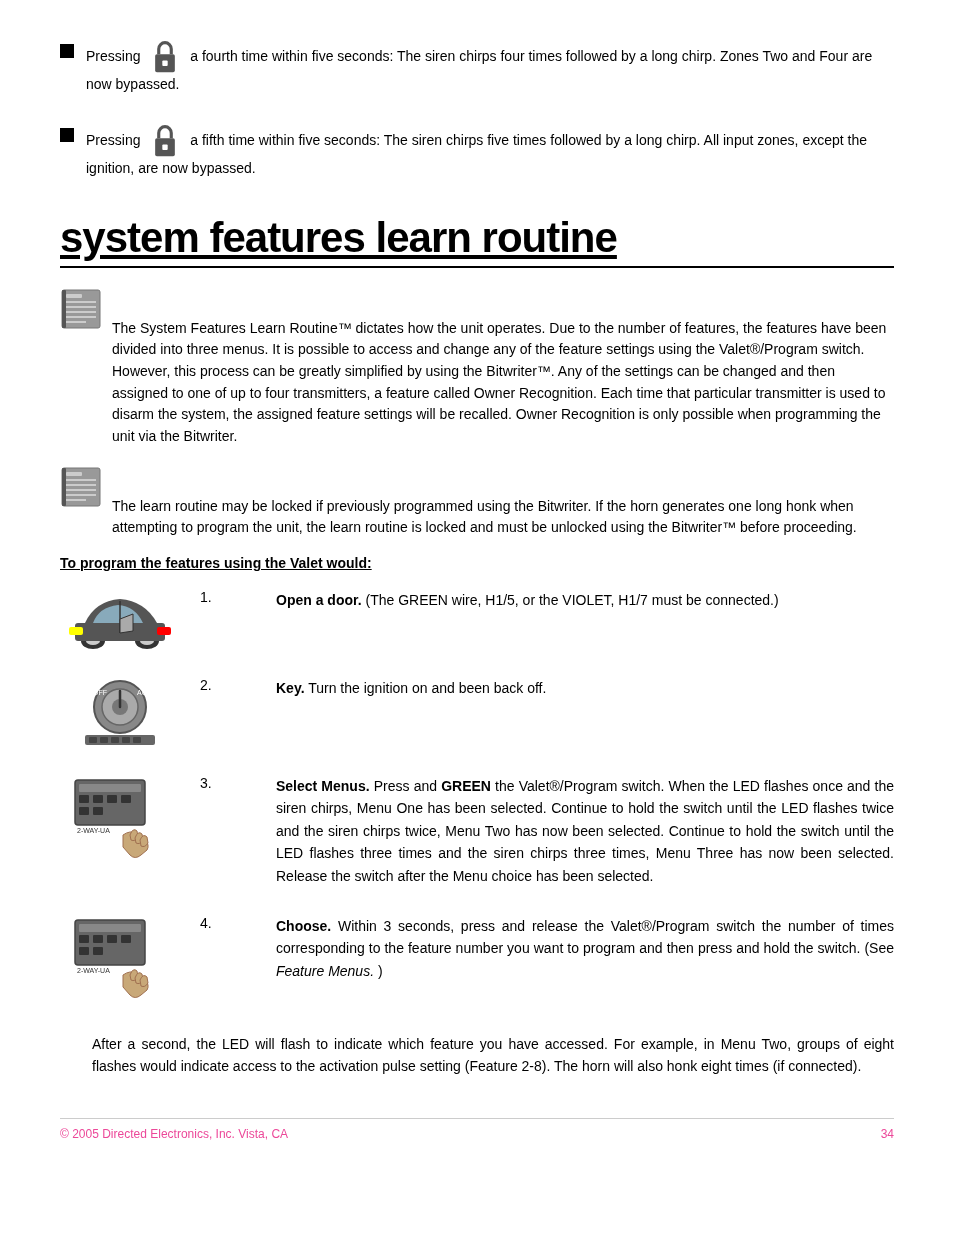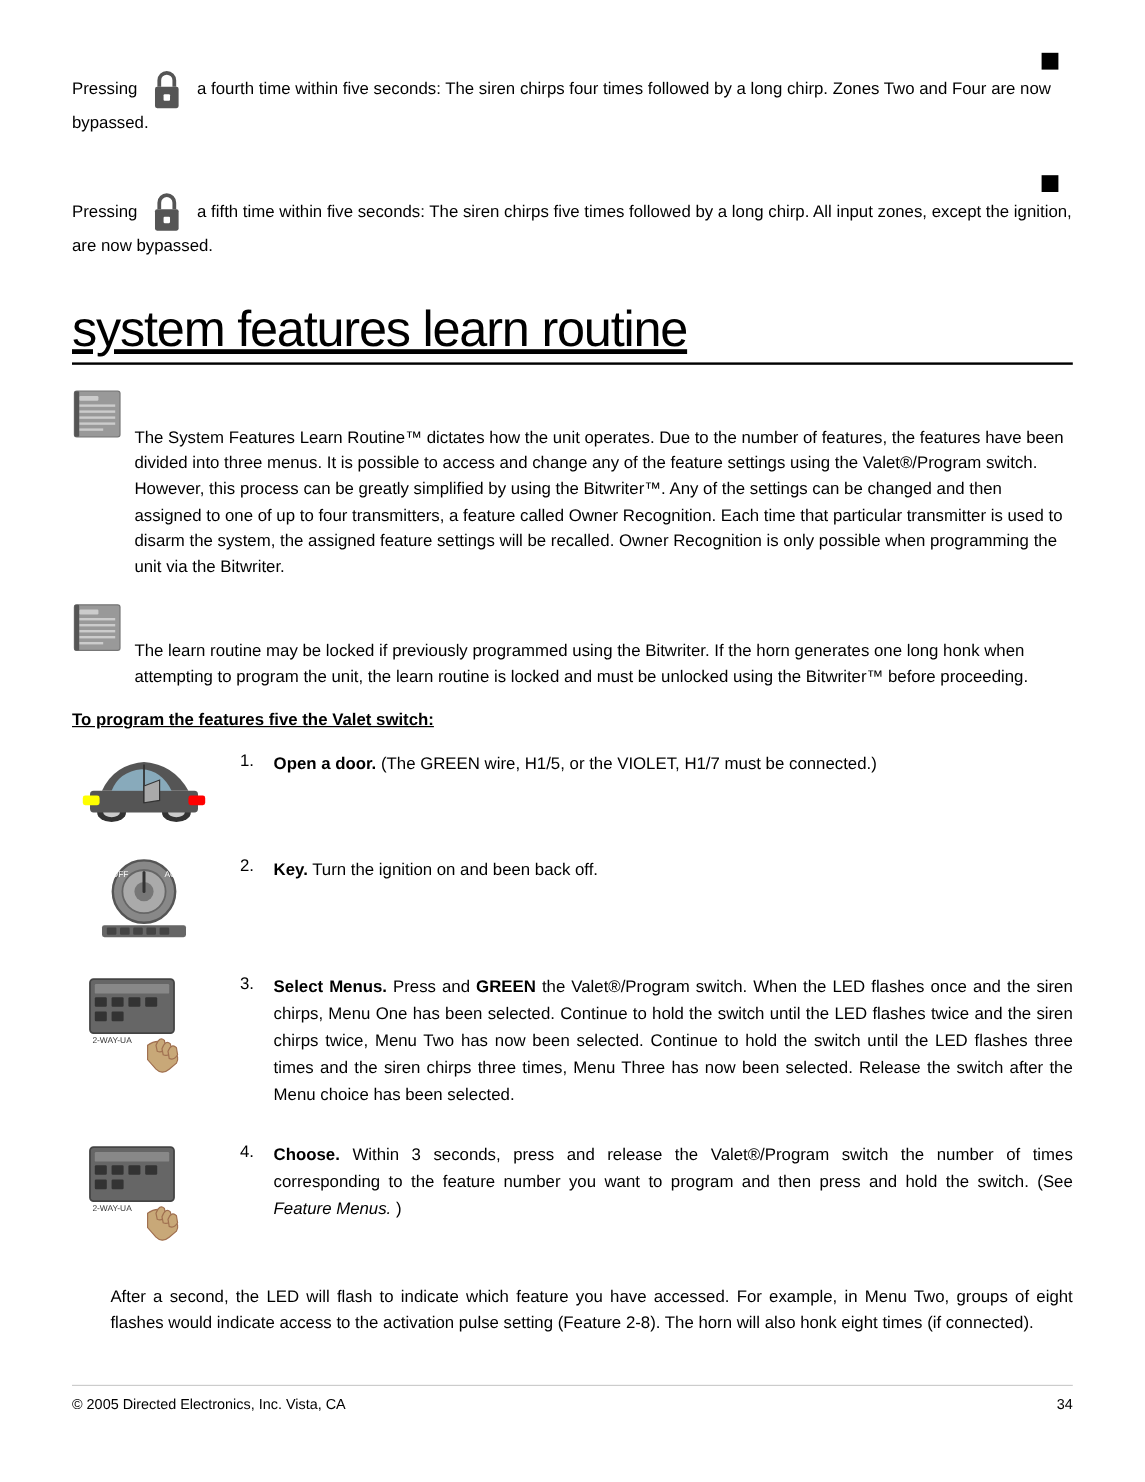--- a/index.html
+++ b/index.html
@@ -8,23 +8,22 @@
       font-size: 14px;
       background: #fff;
       color: #000;
       width: 954px;
       min-height: 1235px;
       padding: 40px 60px 40px 60px;
     }
 
     .bullet-section {
       display: flex;
-      align-items: flex-end;
+      align-items: flex-start;
       margin-bottom: 28px;
-      flex-direction: column;
     }
     .bullet-square {
       width: 14px;
       height: 14px;
       background: #000;
       margin-right: 12px;
       margin-top: 4px;
       flex-shrink: 0;
     }
     .bullet-content {
@@ -40,21 +39,21 @@
     }
     .lock-icon svg {
       width: 30px;
       height: 34px;
     }
 
     
     .section-heading {
       font-size: 42px;
       font-family: Arial, Helvetica, sans-serif;
-      font-weight: normal;
+      font-weight: bold;
       letter-spacing: -1px;
       text-decoration: underline;
       text-decoration-style: solid;
       margin: 36px 0 18px 0;
       line-height: 1.1;
       border-bottom: 2px solid #000;
       padding-bottom: 4px;
     }
 
     
@@ -113,32 +112,33 @@
     .list-item-number {
       font-weight: normal;
       margin-right: 10px;
       flex-shrink: 0;
       min-width: 18px;
     }
     .list-item-content {
       flex: 1;
       line-height: 1.6;
       text-align: justify;
+      margin-left: 48px;
     }
     .list-item-content b {
       font-weight: bold;
     }
 
     
     .footer {
       margin-top: 40px;
       display: flex;
       justify-content: space-between;
       font-size: 12px;
-      color: #000000;
+      color: #ec4899;
       border-top: 1px solid #ccc;
       padding-top: 8px;
     }
   </style>
 </head>
 <body>
 
 <div class="bullet-section">
   <div class="bullet-square"></div>
   <div class="bullet-content">
@@ -198,21 +198,21 @@
       <rect x="6" y="28" width="30" height="2" fill="#ccc"></rect>
       <rect x="6" y="33" width="20" height="2" fill="#ccc"></rect>
       <rect x="2" y="2" width="4" height="38" rx="1" fill="#555"></rect>
     </svg>
   </div>
   <div class="note-text">
     The learn routine may be locked if previously programmed using the Bitwriter. If the horn generates one long honk when attempting to program the unit, the learn routine is locked and must be unlocked using the Bitwriter™ before proceeding.
   </div>
 </div>
 
-<div class="sub-heading">To program the features five the Valet switch:</div>
+<div class="sub-heading">To program the features using the Valet would:</div>
 
 <ol class="numbered-list">
 
   <li class="list-item">
     <div class="list-item-image">
       <svg width="110" height="60" viewBox="0 0 110 60">
 
         <ellipse cx="28" cy="52" rx="12" ry="8" fill="#333"></ellipse>
         <ellipse cx="28" cy="52" rx="7" ry="4" fill="#ccc"></ellipse>
         <ellipse cx="82" cy="52" rx="12" ry="8" fill="#333"></ellipse>

